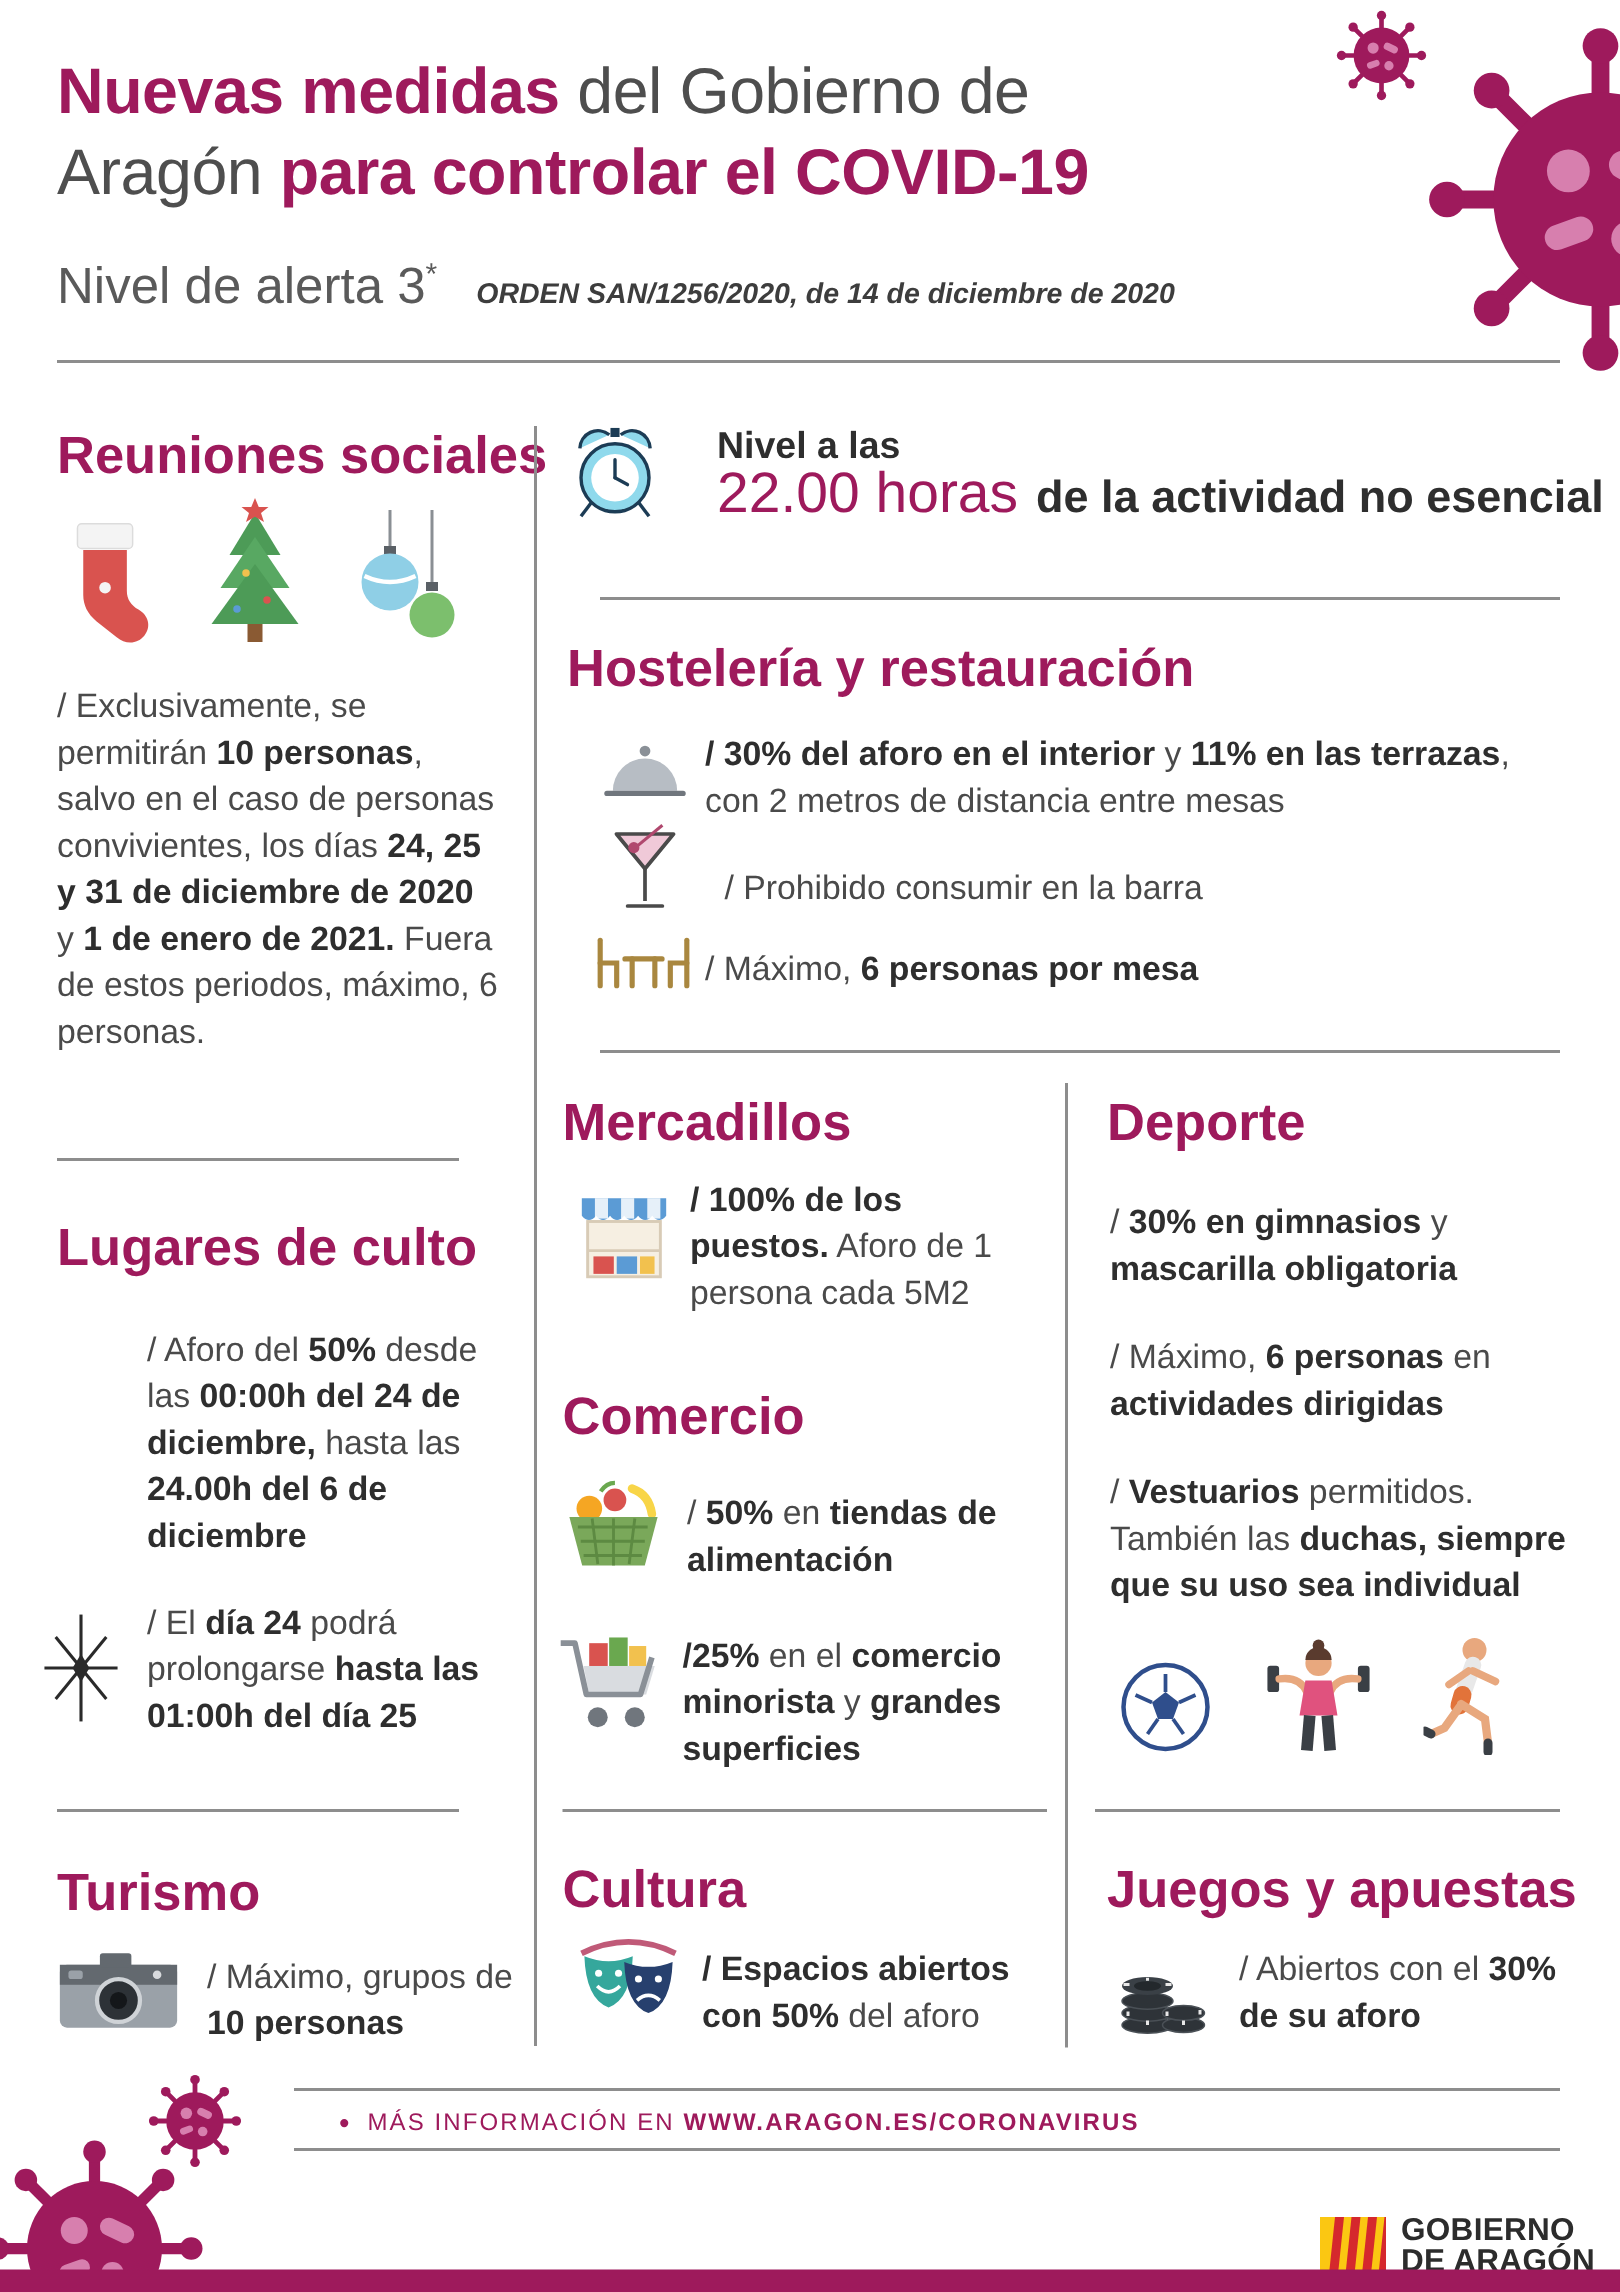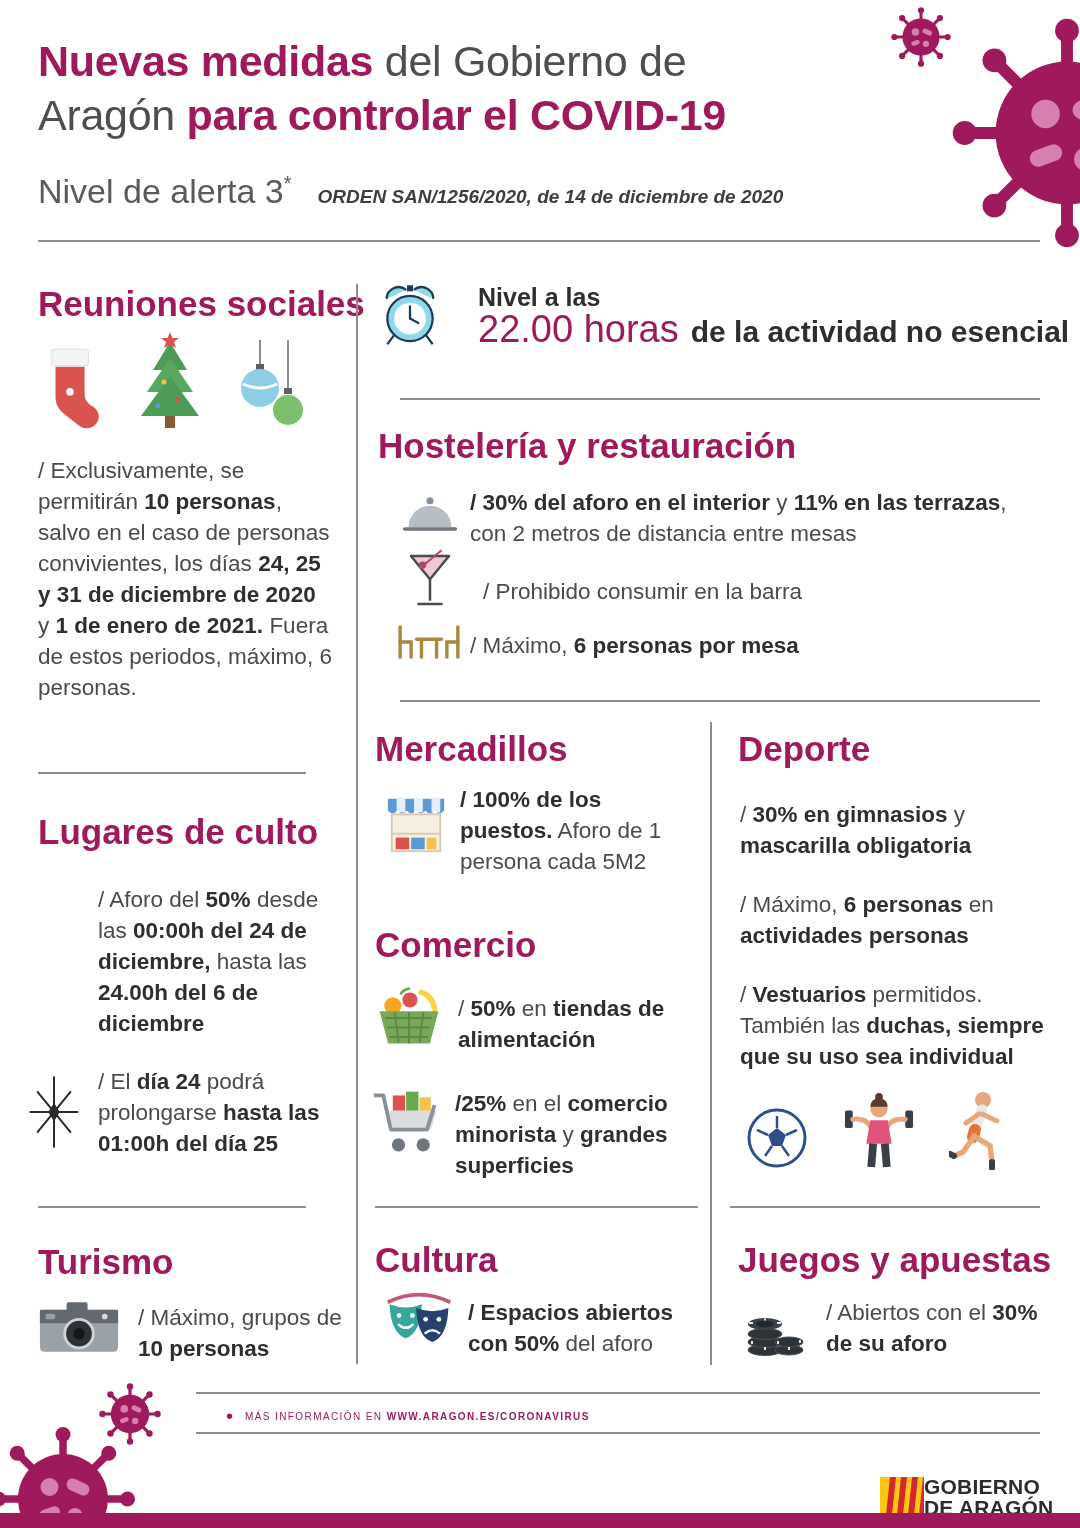--- a/index.html
+++ b/index.html
@@ -22,23 +22,23 @@
   .closure-intro{font-size:25px;font-weight:700;color:#2e2e2e}
   .closure-line2{display:flex;align-items:baseline;gap:12px}
   .closure-time{font-size:38px;font-weight:400;color:var(--accent)}
   .closure-suffix{font-size:30px;font-weight:700;color:#2e2e2e}
   .xmas-row{display:flex;gap:26px;align-items:flex-end}
   .sports-row{display:flex;gap:34px;align-items:flex-end}
   .glow{width:100%;height:100%;border-radius:50%;
         background:radial-gradient(closest-side,rgba(246,214,110,.95),rgba(246,214,110,0))}
   .info-row{display:flex;align-items:center;gap:12px;color:var(--accent)}
   .info-bullet{font-size:20px;line-height:1}
-  .info-text{font-size:10px;letter-spacing:1.4px}
+  .info-text{font-size:16px;letter-spacing:1.4px}
   .info-text .link{font-weight:700}
-  .gov{display:flex;align-items:center;gap:0}
+  .gov{display:flex;align-items:flex-end;gap:10px}
   .gov-text{font-size:21px;font-weight:700;color:#2c2c2c;line-height:21px;letter-spacing:.2px}
   .bottom-bar{background:var(--accent)}
 </style>
 </head>
 <body>
 
 <svg width="0" height="0" style="position:absolute">
   <symbol id="virus" viewBox="0 0 100 100">
     <g stroke="#9e1a5c" stroke-width="5" stroke-linecap="round">
       <line x1="50" y1="20" x2="50" y2="9"></line>
@@ -292,21 +292,21 @@
       <path d="M36 16 q1 30 17 36 q16 -6 17 -36 q-17 7 -34 0 z" fill="#27406e"></path>
       <circle cx="46" cy="28" r="2.5" fill="#fff"></circle>
         <circle cx="60" cy="28" r="2.5" fill="#fff"></circle>
       <path d="M45 43 q8 -7 16 0" stroke="#fff" stroke-width="2.5" fill="none"></path>
     </svg>
   </span>
   <p class="abs txt" style="left:468px;top:1297px;width:238px"><span class="b">/ Espacios abiertos con 50%</span><span> del aforo</span></p>
 
   <h2 class="abs h2" style="left:738px;top:729px">Deporte</h2>
   <p class="abs txt" style="left:740px;top:799px;width:302px"><span>/ </span><span class="b">30% en gimnasios</span><span> y </span><span class="b">mascarilla obligatoria</span></p>
-  <p class="abs txt" style="left:740px;top:889px;width:302px"><span>/ Máximo, </span><span class="b">6 personas</span><span> en </span><span class="b">actividades personas</span></p>
+  <p class="abs txt" style="left:740px;top:889px;width:302px"><span>/ Máximo, </span><span class="b">6 personas</span><span> en </span><span class="b">actividades dirigidas</span></p>
   <p class="abs txt" style="left:740px;top:979px;width:306px"><span>/ </span><span class="b">Vestuarios</span><span> permitidos. También las </span><span class="b">duchas, siempre que su uso sea individual</span></p>
 
   <div class="abs sports-row" style="left:745px;top:1090px">
     <span style="width:64px;height:64px">
       <svg viewBox="0 0 64 64">
         <circle cx="32" cy="32" r="28" fill="#fff" stroke="#2f4e8c" stroke-width="3"></circle>
         <polygon points="32,22 41,29 37,40 27,40 23,29" fill="#2f4e8c"></polygon>
         <g stroke="#2f4e8c" stroke-width="2.5" fill="none">
           <line x1="32" y1="22" x2="32" y2="10"></line>
           <line x1="41" y1="29" x2="52" y2="24"></line>

